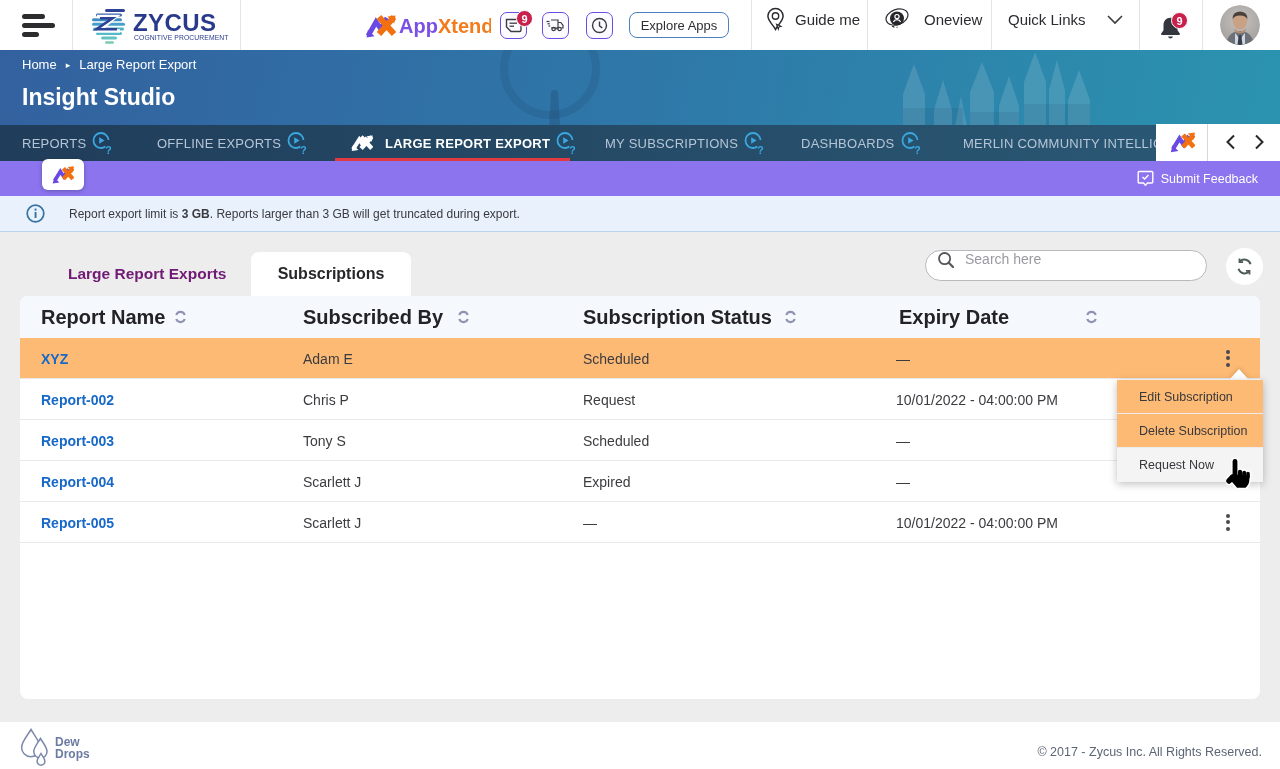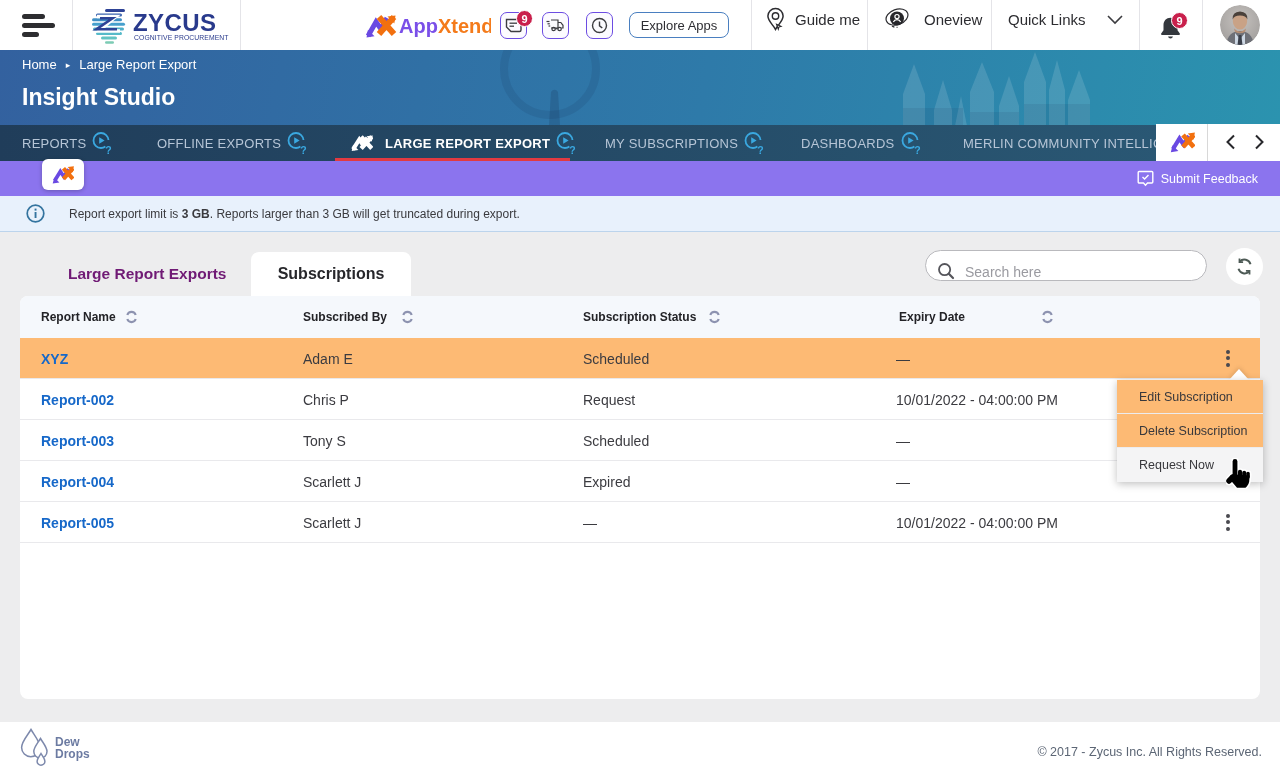--- a/index.html
+++ b/index.html
@@ -39,28 +39,28 @@
 #feedback { position:absolute; right:22px; top:0; height:35px; display:flex; align-items:center; gap:7px; color:#fff; font-size:12.5px; }
 
 
 #banner { position:absolute; left:0; top:196px; width:1280px; height:36px; background:#e8f1fc; border-bottom:1px solid #bcd4ec; display:flex; align-items:center; }
 #banner .txt { color:#3a3a3e; font-size:12px; margin-left:24px; }
 
 
 #content { position:absolute; left:0; top:232px; width:1280px; height:490px; background:#ededee; }
 #ltab { position:absolute; left:68px; top:265px; font-size:15.5px; font-weight:bold; color:#701a75; }
 #wtab { position:absolute; left:251px; top:252px; width:160px; height:44px; background:#fff; border-radius:8px 8px 0 0; display:flex; align-items:center; justify-content:center; font-size:16px; font-weight:bold; color:#27272b; }
-#search { position:absolute; left:925px; top:250px; width:282px; height:31px; background:#fff; border:1px solid #b9b9bd; border-radius:16px; display:flex; align-items:flex-end; }
+#search { position:absolute; left:925px; top:250px; width:282px; height:31px; background:#fff; border:1px solid #b9b9bd; border-radius:16px; display:flex; align-items:flex-start; }
 #search .ph { color:#9a9aa0; font-size:14px; margin-left:10px; }
 #refresh { position:absolute; left:1226px; top:248px; width:37px; height:37px; border-radius:50%; background:#fff; display:flex; align-items:center; justify-content:center; }
 
 
 #card { position:absolute; left:20px; top:296px; width:1240px; height:403px; background:#fff; border-radius:8px; }
 #thead { position:absolute; left:0; top:0; width:1240px; height:42px; background:#f5f8fc; border-radius:8px 8px 0 0; }
-.th { position:absolute; top:0; height:42px; display:flex; align-items:center; gap:0; font-size:12px; font-weight:bold; color:#232327; }
+.th { position:absolute; top:0; height:42px; display:flex; align-items:center; gap:0; font-size:20px; font-weight:bold; color:#232327; }
 .row { position:absolute; left:0; width:1240px; height:41px; border-bottom:1px solid #e9e9ec; }
 .cell { position:absolute; top:0; height:41px; display:flex; align-items:center; font-size:14px; color:#3b3b40; }
 .link { color:#1668c9; font-weight:bold; font-size:14px; }
 .kebab { position:absolute; left:1206px; top:12px; width:4px; }
 .kebab i { display:block; width:3.8px; height:3.8px; border-radius:50%; background:#4a4a50; margin-bottom:2.6px; }
 
 
 #popup { position:absolute; left:1117px; top:380px; width:146px; height:102px; background:#fdba74; box-shadow:0 2px 8px rgba(0,0,0,0.25); }
 #popup .item { height:34px; display:flex; align-items:center; padding-left:22px; font-size:12.5px; color:#38383c; border-bottom:1px solid #ececef; }
 #caret { position:absolute; left:1229px; top:369px; width:0; height:0; border-left:10px solid transparent; border-right:10px solid transparent; border-bottom:11px solid #fff; filter:drop-shadow(0 -2px 2px rgba(0,0,0,0.12)); }

